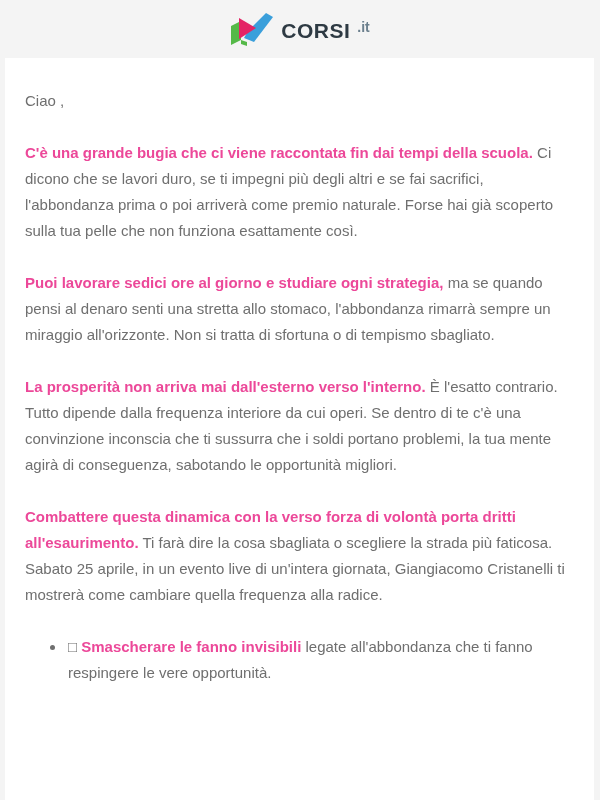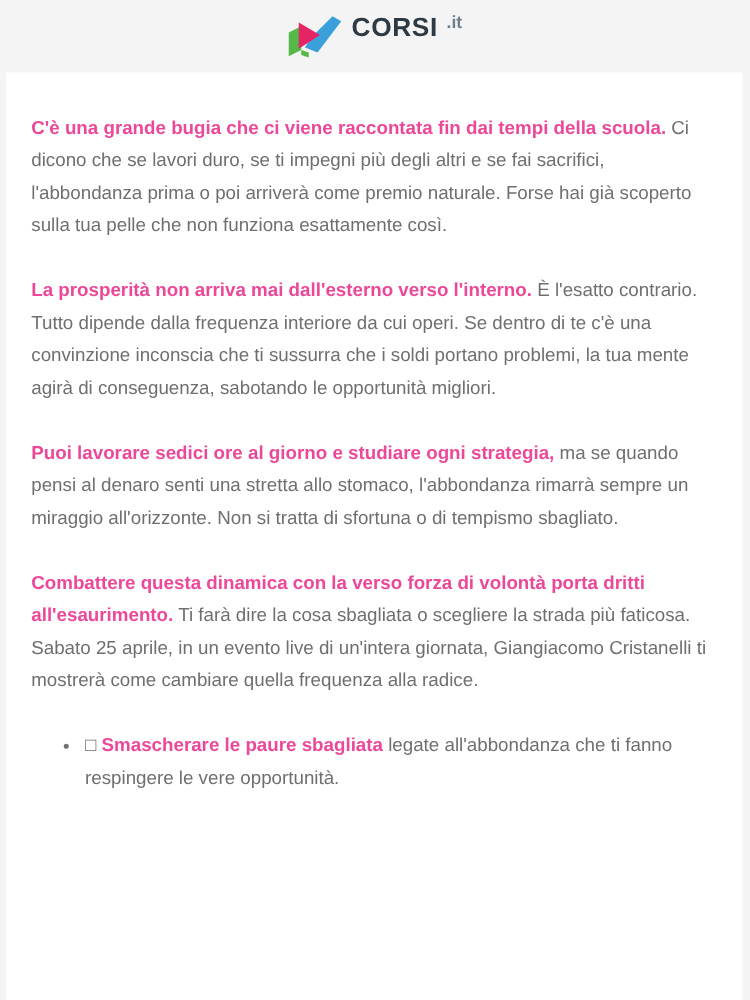--- a/index.html
+++ b/index.html
@@ -19,20 +19,21 @@
   }
   .email-header {
     height: 58px;
     background: #f4f4f4;
     display: flex;
     align-items: center;
     justify-content: center;
   }
   .logo {
     display: flex;
+    align-items: center;
     gap: 7px;
     cursor: pointer;
   }
   .logo-mark {
     width: 44px;
     height: 36px;
     display: block;
   }
   .brand {
     font-size: 21px;
@@ -103,29 +104,30 @@
 
         <polygon points="9,7 26,17 9,28" fill="#e42465"></polygon>
       </svg>
       <span class="brand">CORSI</span>
         <span class="brand-suffix">.it</span>
     </div>
   </div>
 
   <div class="email-card">
 
+    <p class="greeting">Ciao ,</p>
 
     <p class="para"><span class="lead-bold">C'è una grande bugia che ci viene raccontata fin dai tempi della scuola.</span><span> Ci dicono che se lavori duro, se ti impegni più degli altri e se fai sacrifici, l'abbondanza prima o poi arriverà come premio naturale. Forse hai già scoperto sulla tua pelle che non funziona esattamente così.</span></p>
 
+    <p class="para"><span class="lead-bold">Puoi lavorare sedici ore al giorno e studiare ogni strategia,</span><span> ma se quando pensi al denaro senti una stretta allo stomaco, l'abbondanza rimarrà sempre un miraggio all'orizzonte. Non si tratta di sfortuna o di tempismo sbagliato.</span></p>
+
     <p class="para"><span class="lead-bold">La prosperità non arriva mai dall'esterno verso l'interno.</span><span> È l'esatto contrario. Tutto dipende dalla frequenza interiore da cui operi. Se dentro di te c'è una convinzione inconscia che ti sussurra che i soldi portano problemi, la tua mente agirà di conseguenza, sabotando le opportunità migliori.</span></p>
-
-    <p class="para"><span class="lead-bold">Puoi lavorare sedici ore al giorno e studiare ogni strategia,</span><span> ma se quando pensi al denaro senti una stretta allo stomaco, l'abbondanza rimarrà sempre un miraggio all'orizzonte. Non si tratta di sfortuna o di tempismo sbagliato.</span></p>
 
     <p class="para"><span class="lead-bold">Combattere questa dinamica con la verso forza di volontà porta dritti all'esaurimento.</span><span> Ti farà dire la cosa sbagliata o scegliere la strada più faticosa. Sabato 25 aprile, in un evento live di un'intera giornata, Giangiacomo Cristanelli ti mostrerà come cambiare quella frequenza alla radice.</span></p>
 
 
     <ul class="bullet-list">
-      <li><span class="tofu">□ </span><span class="bullet-bold">Smascherare le paure sbagliata</span><span> legate all'abbondanza che ti fanno respingere le vere opportunità.</span></li>
+      <li><span class="tofu">□ </span><span class="bullet-bold">Smascherare le fanno invisibili</span><span> legate all'abbondanza che ti fanno respingere le vere opportunità.</span></li>
 
     </ul>
 
   </div>
 </div>
 
 </body></html>

